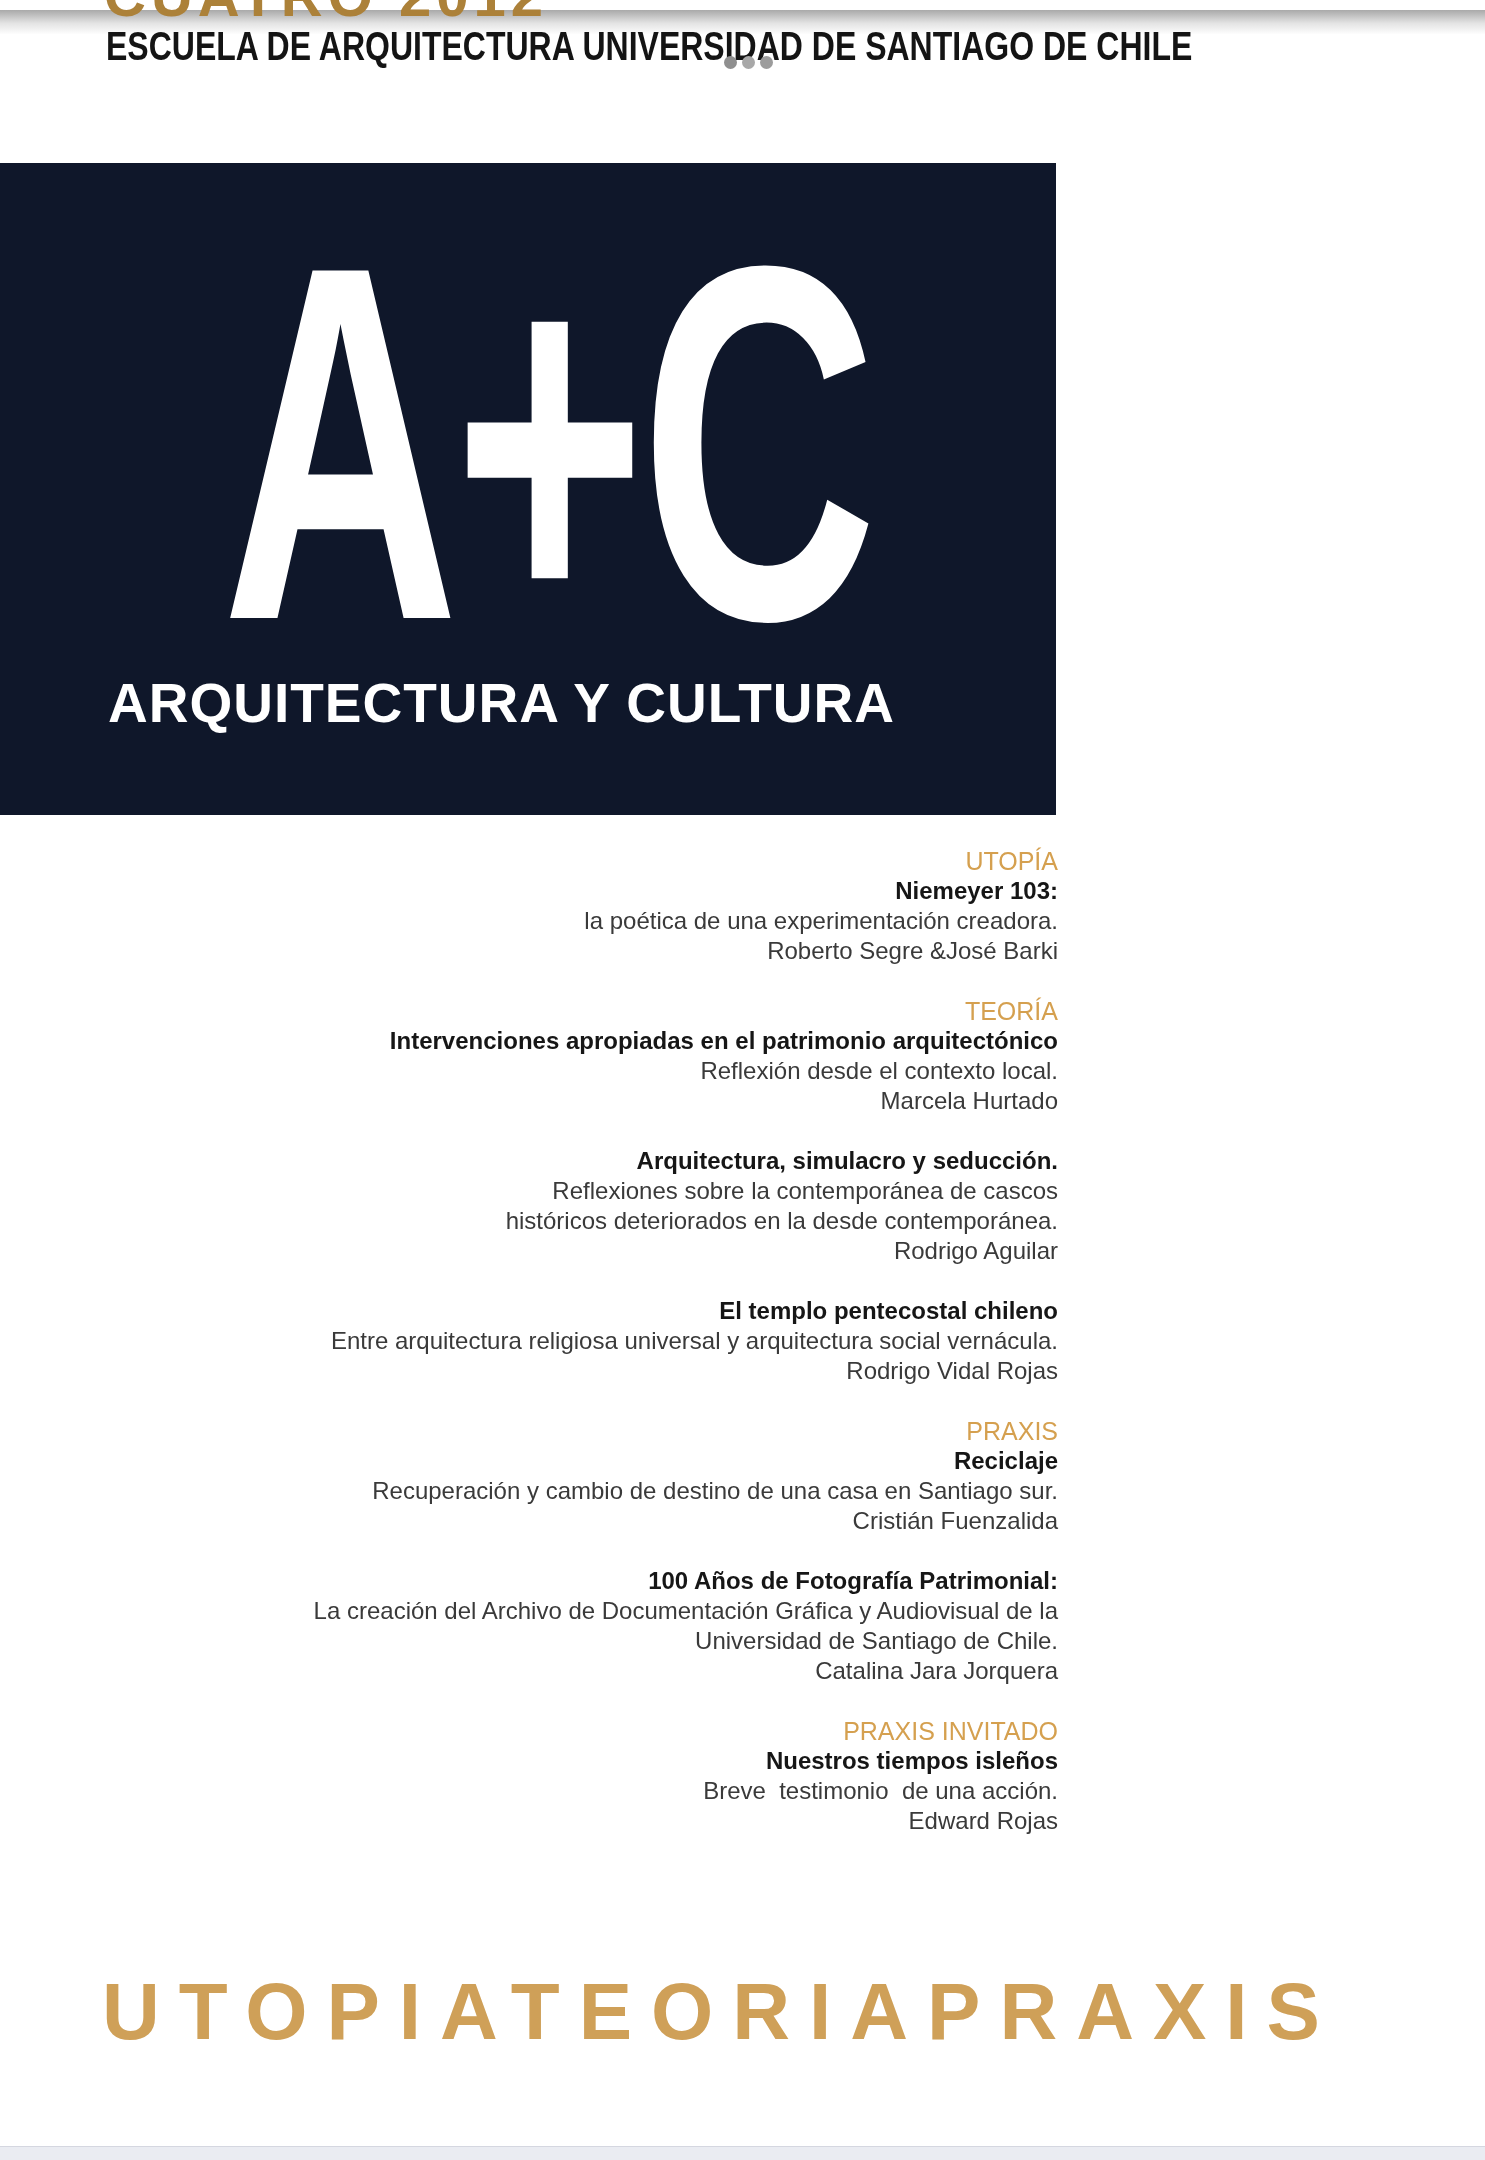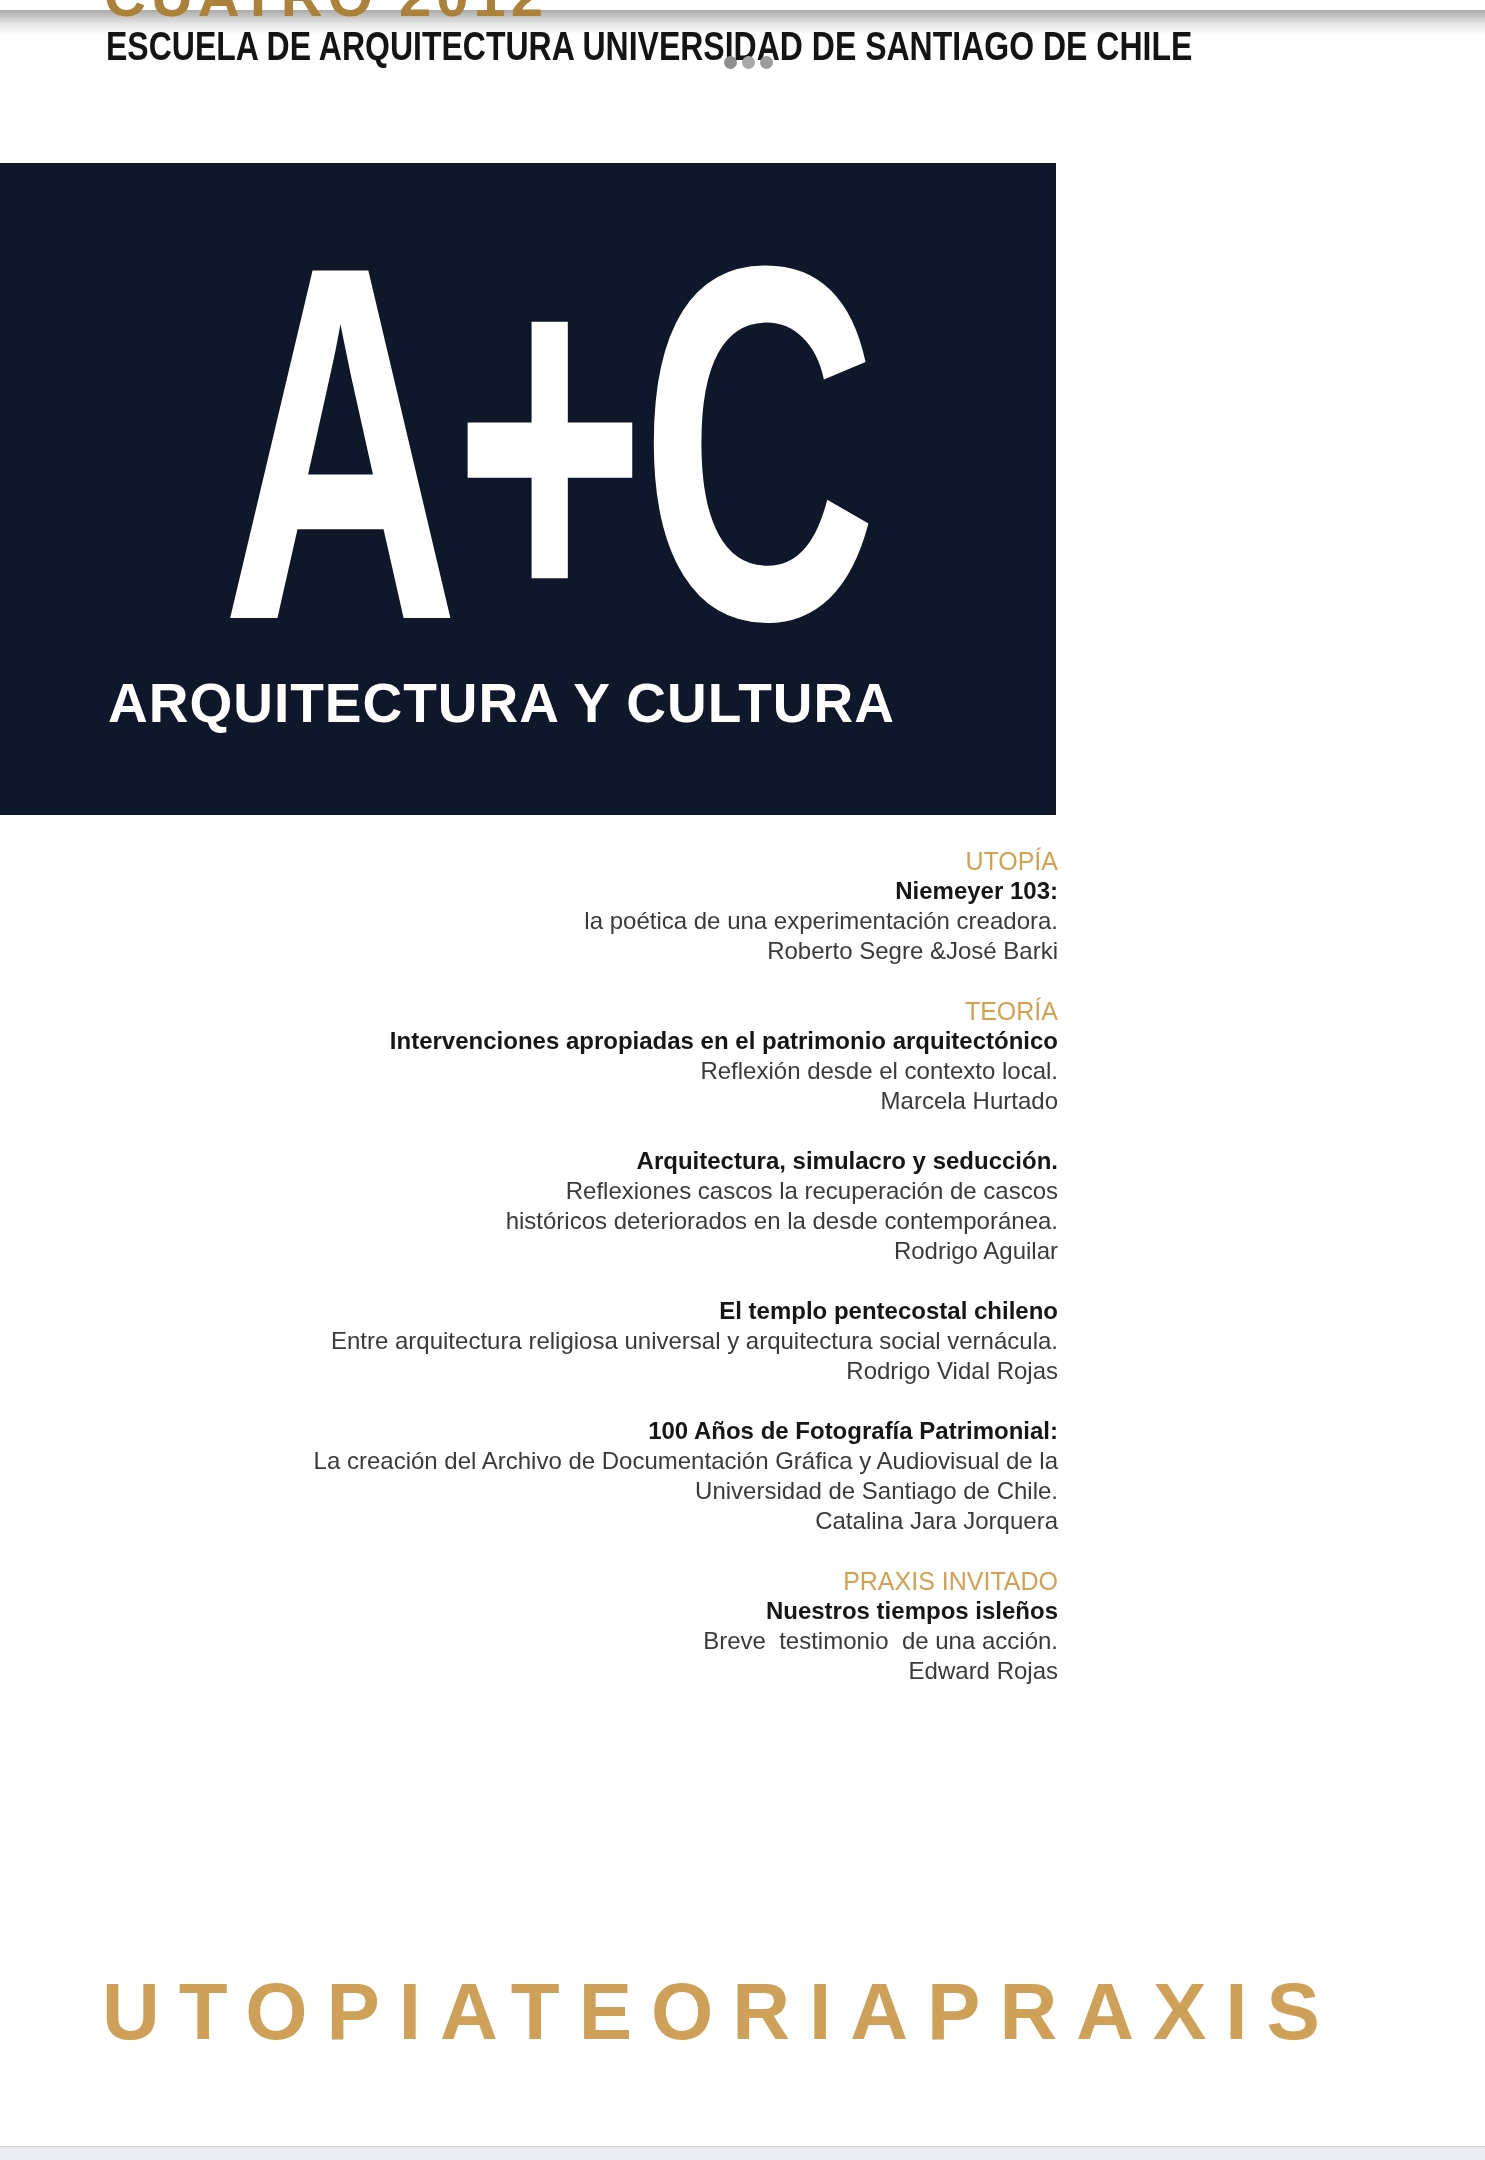--- a/index.html
+++ b/index.html
@@ -96,32 +96,38 @@
 
     <div class="toc-section">
       <div class="group">
         <div class="sec-heading">TEORÍA</div>
         <div class="t-title">Intervenciones apropiadas en el patrimonio arquitectónico</div>
         <div class="t-line">Reflexión desde el contexto local.</div>
         <div class="t-author">Marcela Hurtado</div>
       </div>
       <div class="group">
         <div class="t-title">Arquitectura, simulacro y seducción.</div>
-        <div class="t-line">Reflexiones cascos la recuperación de cascos</div>
+        <div class="t-line">Reflexiones sobre la contemporánea de cascos</div>
         <div class="t-line">históricos deteriorados en la desde contemporánea.</div>
         <div class="t-author">Rodrigo Aguilar</div>
       </div>
       <div class="group">
         <div class="t-title">El templo pentecostal chileno</div>
         <div class="t-line">Entre arquitectura religiosa universal y arquitectura social vernácula.</div>
         <div class="t-author">Rodrigo Vidal Rojas</div>
       </div>
     </div>
 
     <div class="toc-section">
+      <div class="group">
+        <div class="sec-heading">PRAXIS</div>
+        <div class="t-title">Reciclaje</div>
+        <div class="t-line">Recuperación y cambio de destino de una casa en Santiago sur.</div>
+        <div class="t-author">Cristián Fuenzalida</div>
+      </div>
       <div class="group">
         <div class="t-title">100 Años de Fotografía Patrimonial:</div>
         <div class="t-line">La creación del Archivo de Documentación Gráfica y Audiovisual de la</div>
         <div class="t-line">Universidad de Santiago de Chile.</div>
         <div class="t-author">Catalina Jara Jorquera</div>
       </div>
     </div>
 
     <div class="toc-section">
       <div class="group">

